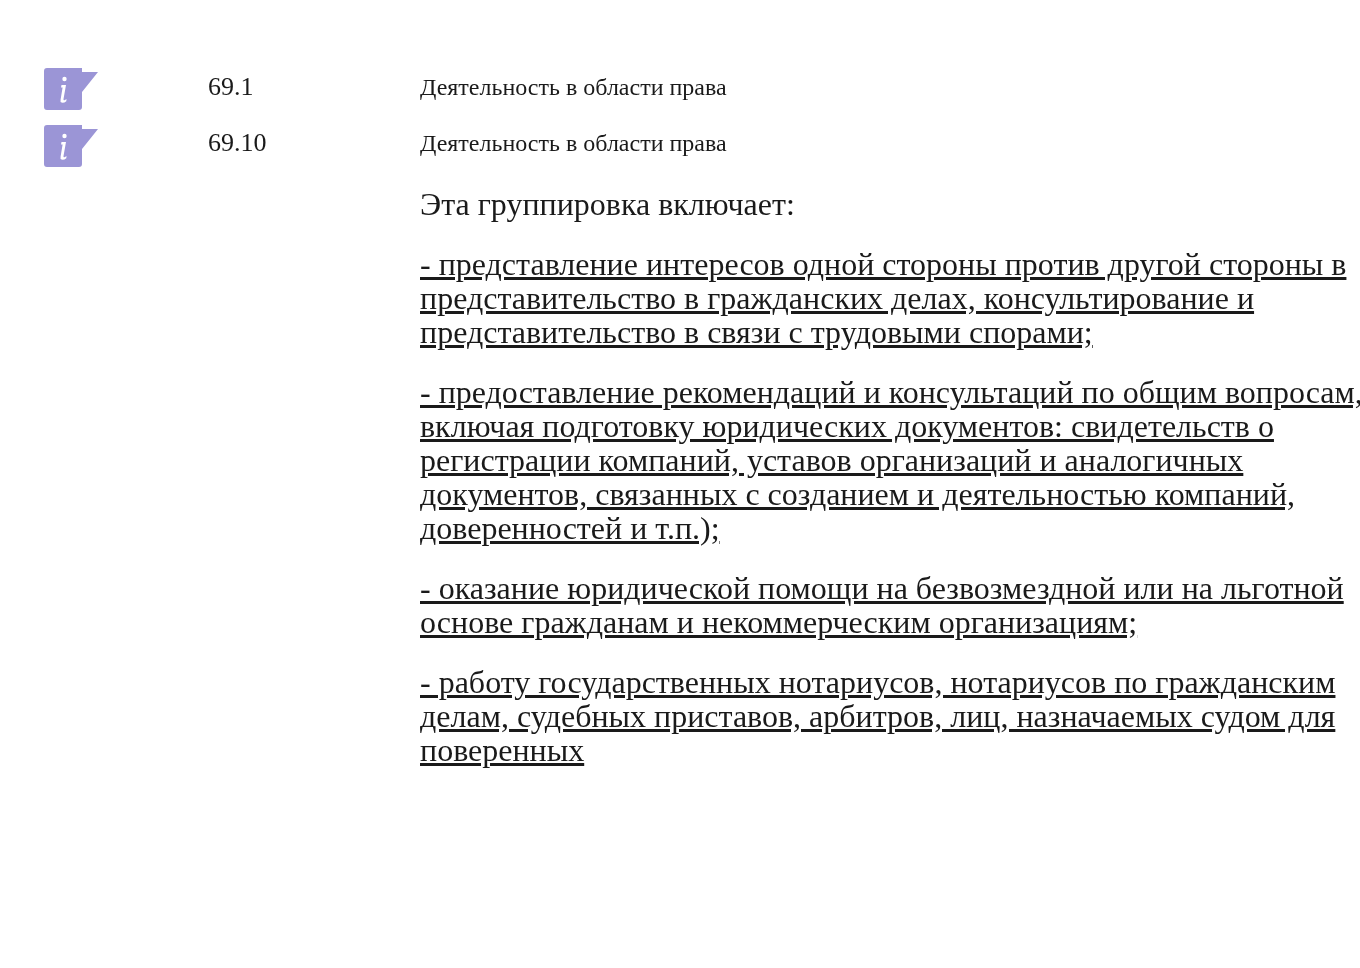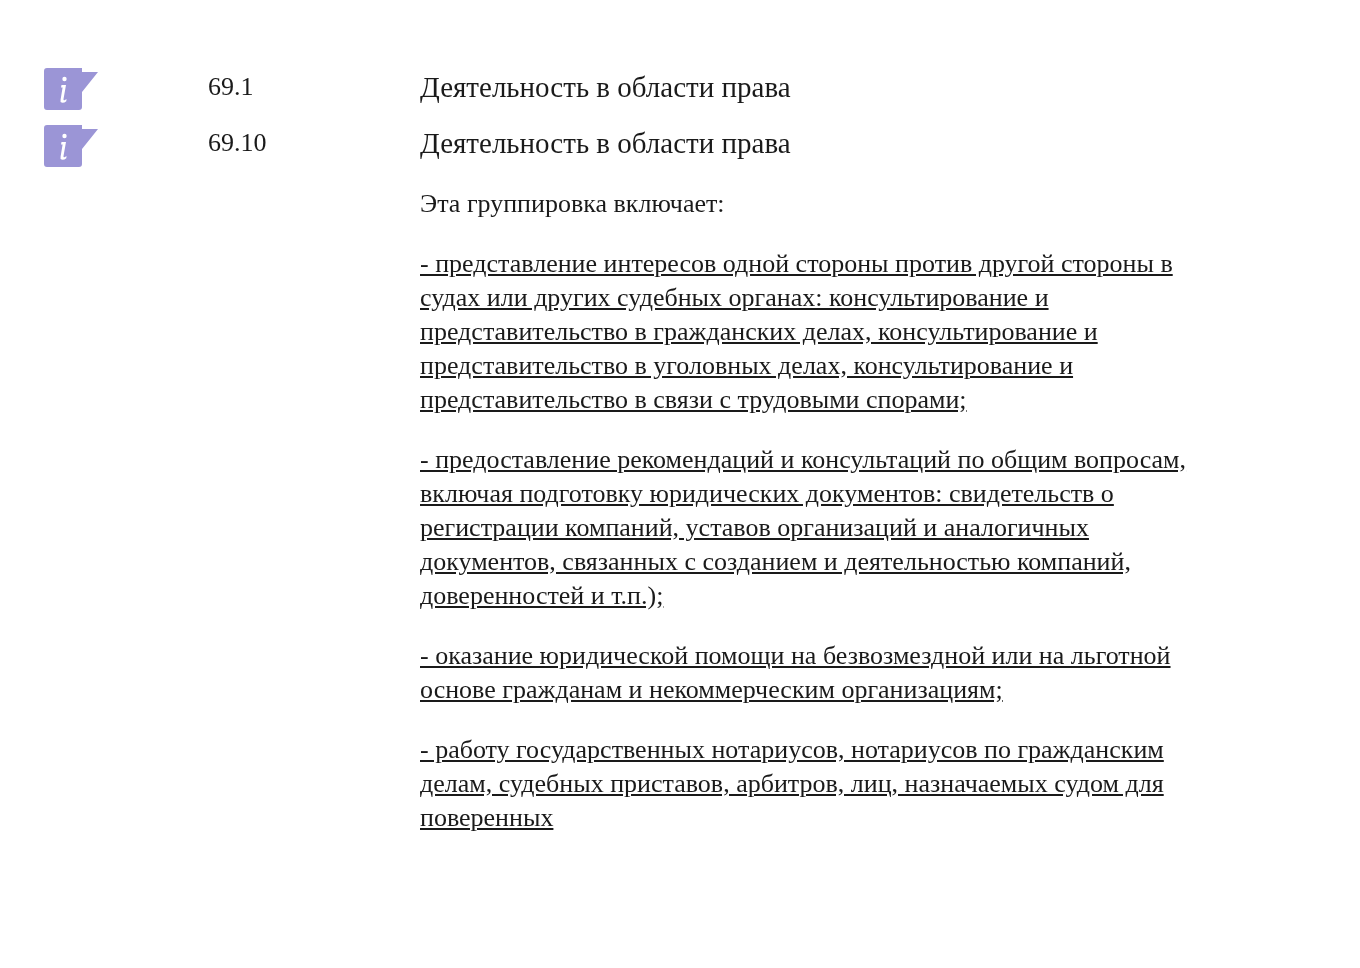--- a/index.html
+++ b/index.html
@@ -32,30 +32,30 @@
     .code-num {
       position: absolute;
       left: 208px;
       font-size: 26px;
       line-height: 34px;
       white-space: nowrap;
     }
     .code-title {
       position: absolute;
       left: 420px;
-      font-size: 29px;
+      font-size: 24px;
       line-height: 34px;
       white-space: nowrap;
     }
     .desc {
       position: absolute;
       left: 420px;
       top: 187px;
       width: 910px;
-      font-size: 26px;
+      font-size: 32px;
       line-height: 34px;
     }
     .desc p {
       margin: 0 0 26px 0;
       white-space: nowrap;
     }
     .desc p .ln { display: block; text-decoration: underline; }
   </style>
 </head>
 <body>
@@ -82,23 +82,21 @@
   </span>
   <span class="code-num" style="top:2px;">69.10</span>
   <span class="code-title" style="top:2px;">Деятельность в области права</span>
 </div>
 
 <div class="desc">
   <p>Эта группировка включает:</p>
 
   <p>
     <span class="ln">- представление интересов одной стороны против другой стороны в</span>
-    <span class="ln">судах или других судебных органах: консультирование и</span>
     <span class="ln">представительство в гражданских делах, консультирование и</span>
-    <span class="ln">представительство в уголовных делах, консультирование и</span>
     <span class="ln">представительство в связи с трудовыми спорами;</span>
   </p>
 
   <p>
     <span class="ln">- предоставление рекомендаций и консультаций по общим вопросам,</span>
     <span class="ln">включая подготовку юридических документов: свидетельств о</span>
     <span class="ln">регистрации компаний, уставов организаций и аналогичных</span>
     <span class="ln">документов, связанных с созданием и деятельностью компаний,</span>
     <span class="ln">доверенностей и т.п.);</span>
   </p>

